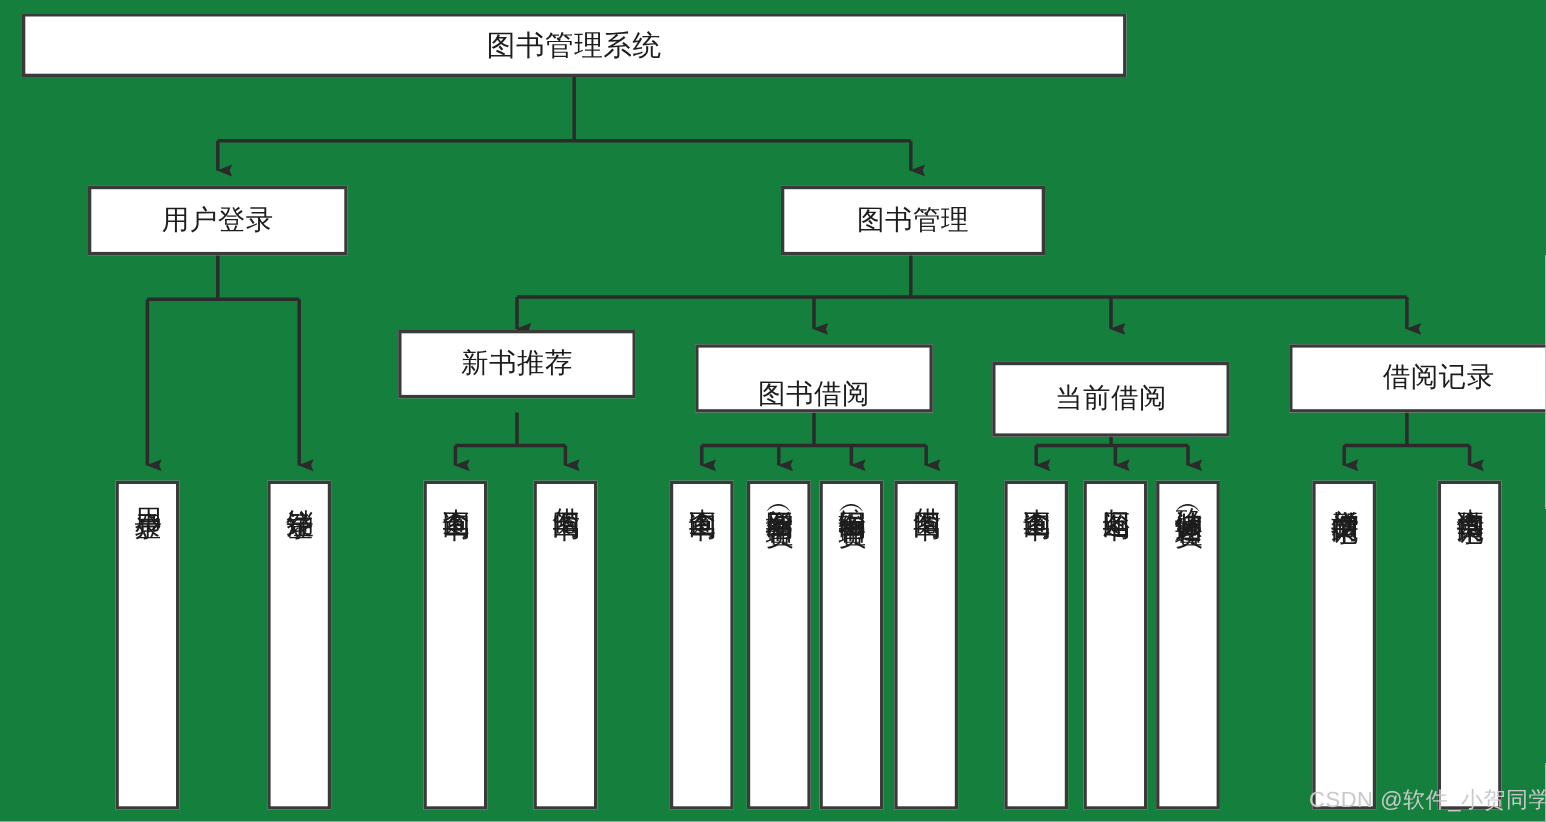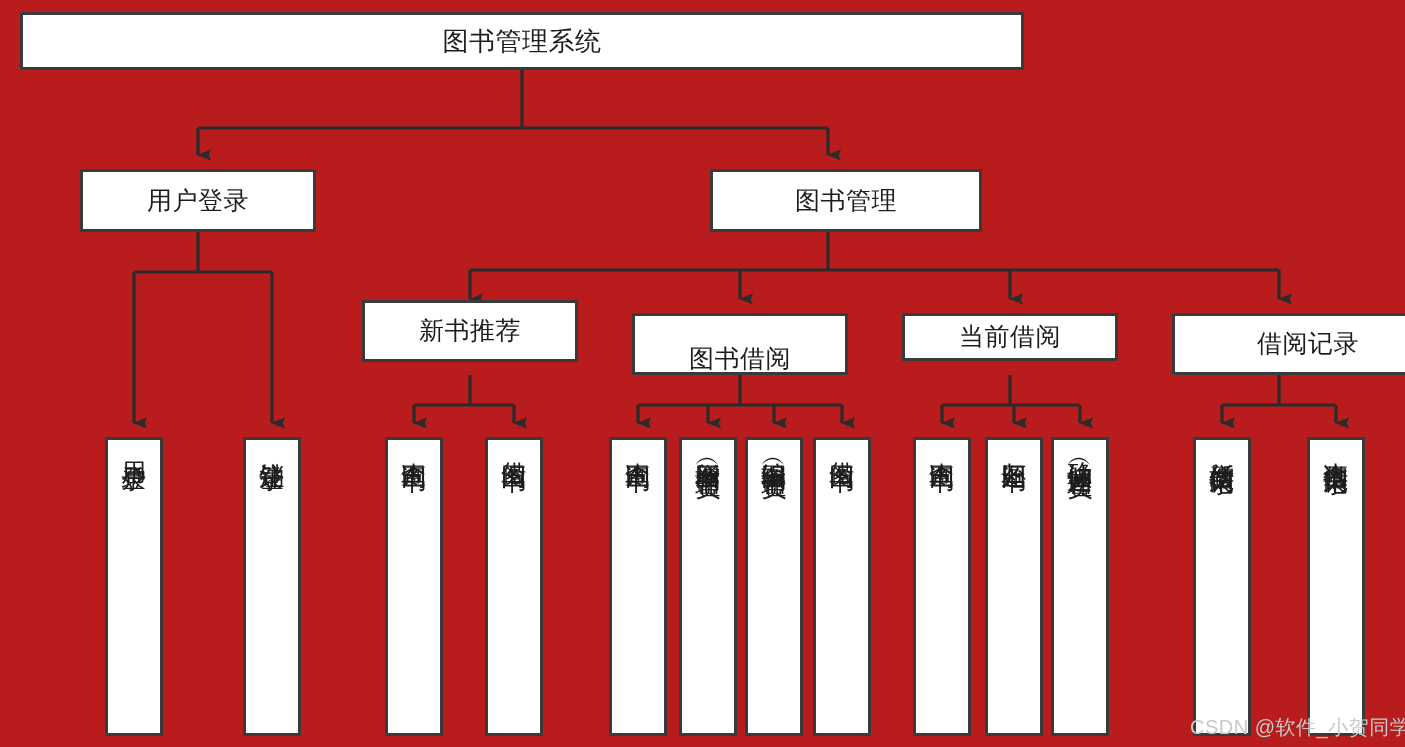--- a/index.html
+++ b/index.html
@@ -8,21 +8,21 @@
     padding: 0;
     background: #ffffff;
   }
   body {
     font-family: "Liberation Sans", "DejaVu Sans", sans-serif;
   }
   #diagram-root {
     position: relative;
     width: 1405px;
     height: 747px;
-    background: #b91c1c;
+    background: #15803d;
     overflow: hidden;
   }
   svg.connectors {
     position: absolute;
     left: 0;
     top: 0;
     width: 1405px;
     height: 747px;
     pointer-events: none;
   }
@@ -120,31 +120,31 @@
     </g>
   </svg>
 
   <div class="node horizontal root" style="left:20px; top:12px; width:1004px; height:58px;">
     <span class="node-label">图书管理系统</span>
   </div>
 
   <div class="node horizontal" style="left:80px; top:169px; width:236px; height:63px;">
     <span class="node-label">用户登录</span>
   </div>
-  <div class="node horizontal" style="left:710px; top:169px; width:272px; height:63px;">
+  <div class="node horizontal" style="left:710px; top:169px; width:240px; height:63px;">
     <span class="node-label">图书管理</span>
   </div>
 
   <div class="node horizontal" style="left:362px; top:300px; width:216px; height:62px;">
     <span class="node-label">新书推荐</span>
   </div>
   <div class="node horizontal" style="left:632px; top:313px; width:216px; height:62px;align-items:flex-end;">
     <span class="node-label">图书借阅</span>
   </div>
-  <div class="node horizontal" style="left:902px; top:313px; width:216px; height:48px;align-items:center;">
+  <div class="node horizontal" style="left:902px; top:329px; width:216px; height:68px;align-items:center;">
     <span class="node-label">当前借阅</span>
   </div>
   <div class="node horizontal" style="left:1172px; top:313px; width:244px; height:62px;padding-left:28px;">
     <span class="node-label">借阅记录</span>
   </div>
 
   <div class="node vertical" style="left:105px; top:437px; width:58px; height:299px;">
     <span class="node-label">用户登录</span>
   </div>
   <div class="node vertical" style="left:243px; top:437px; width:58px; height:299px;">

